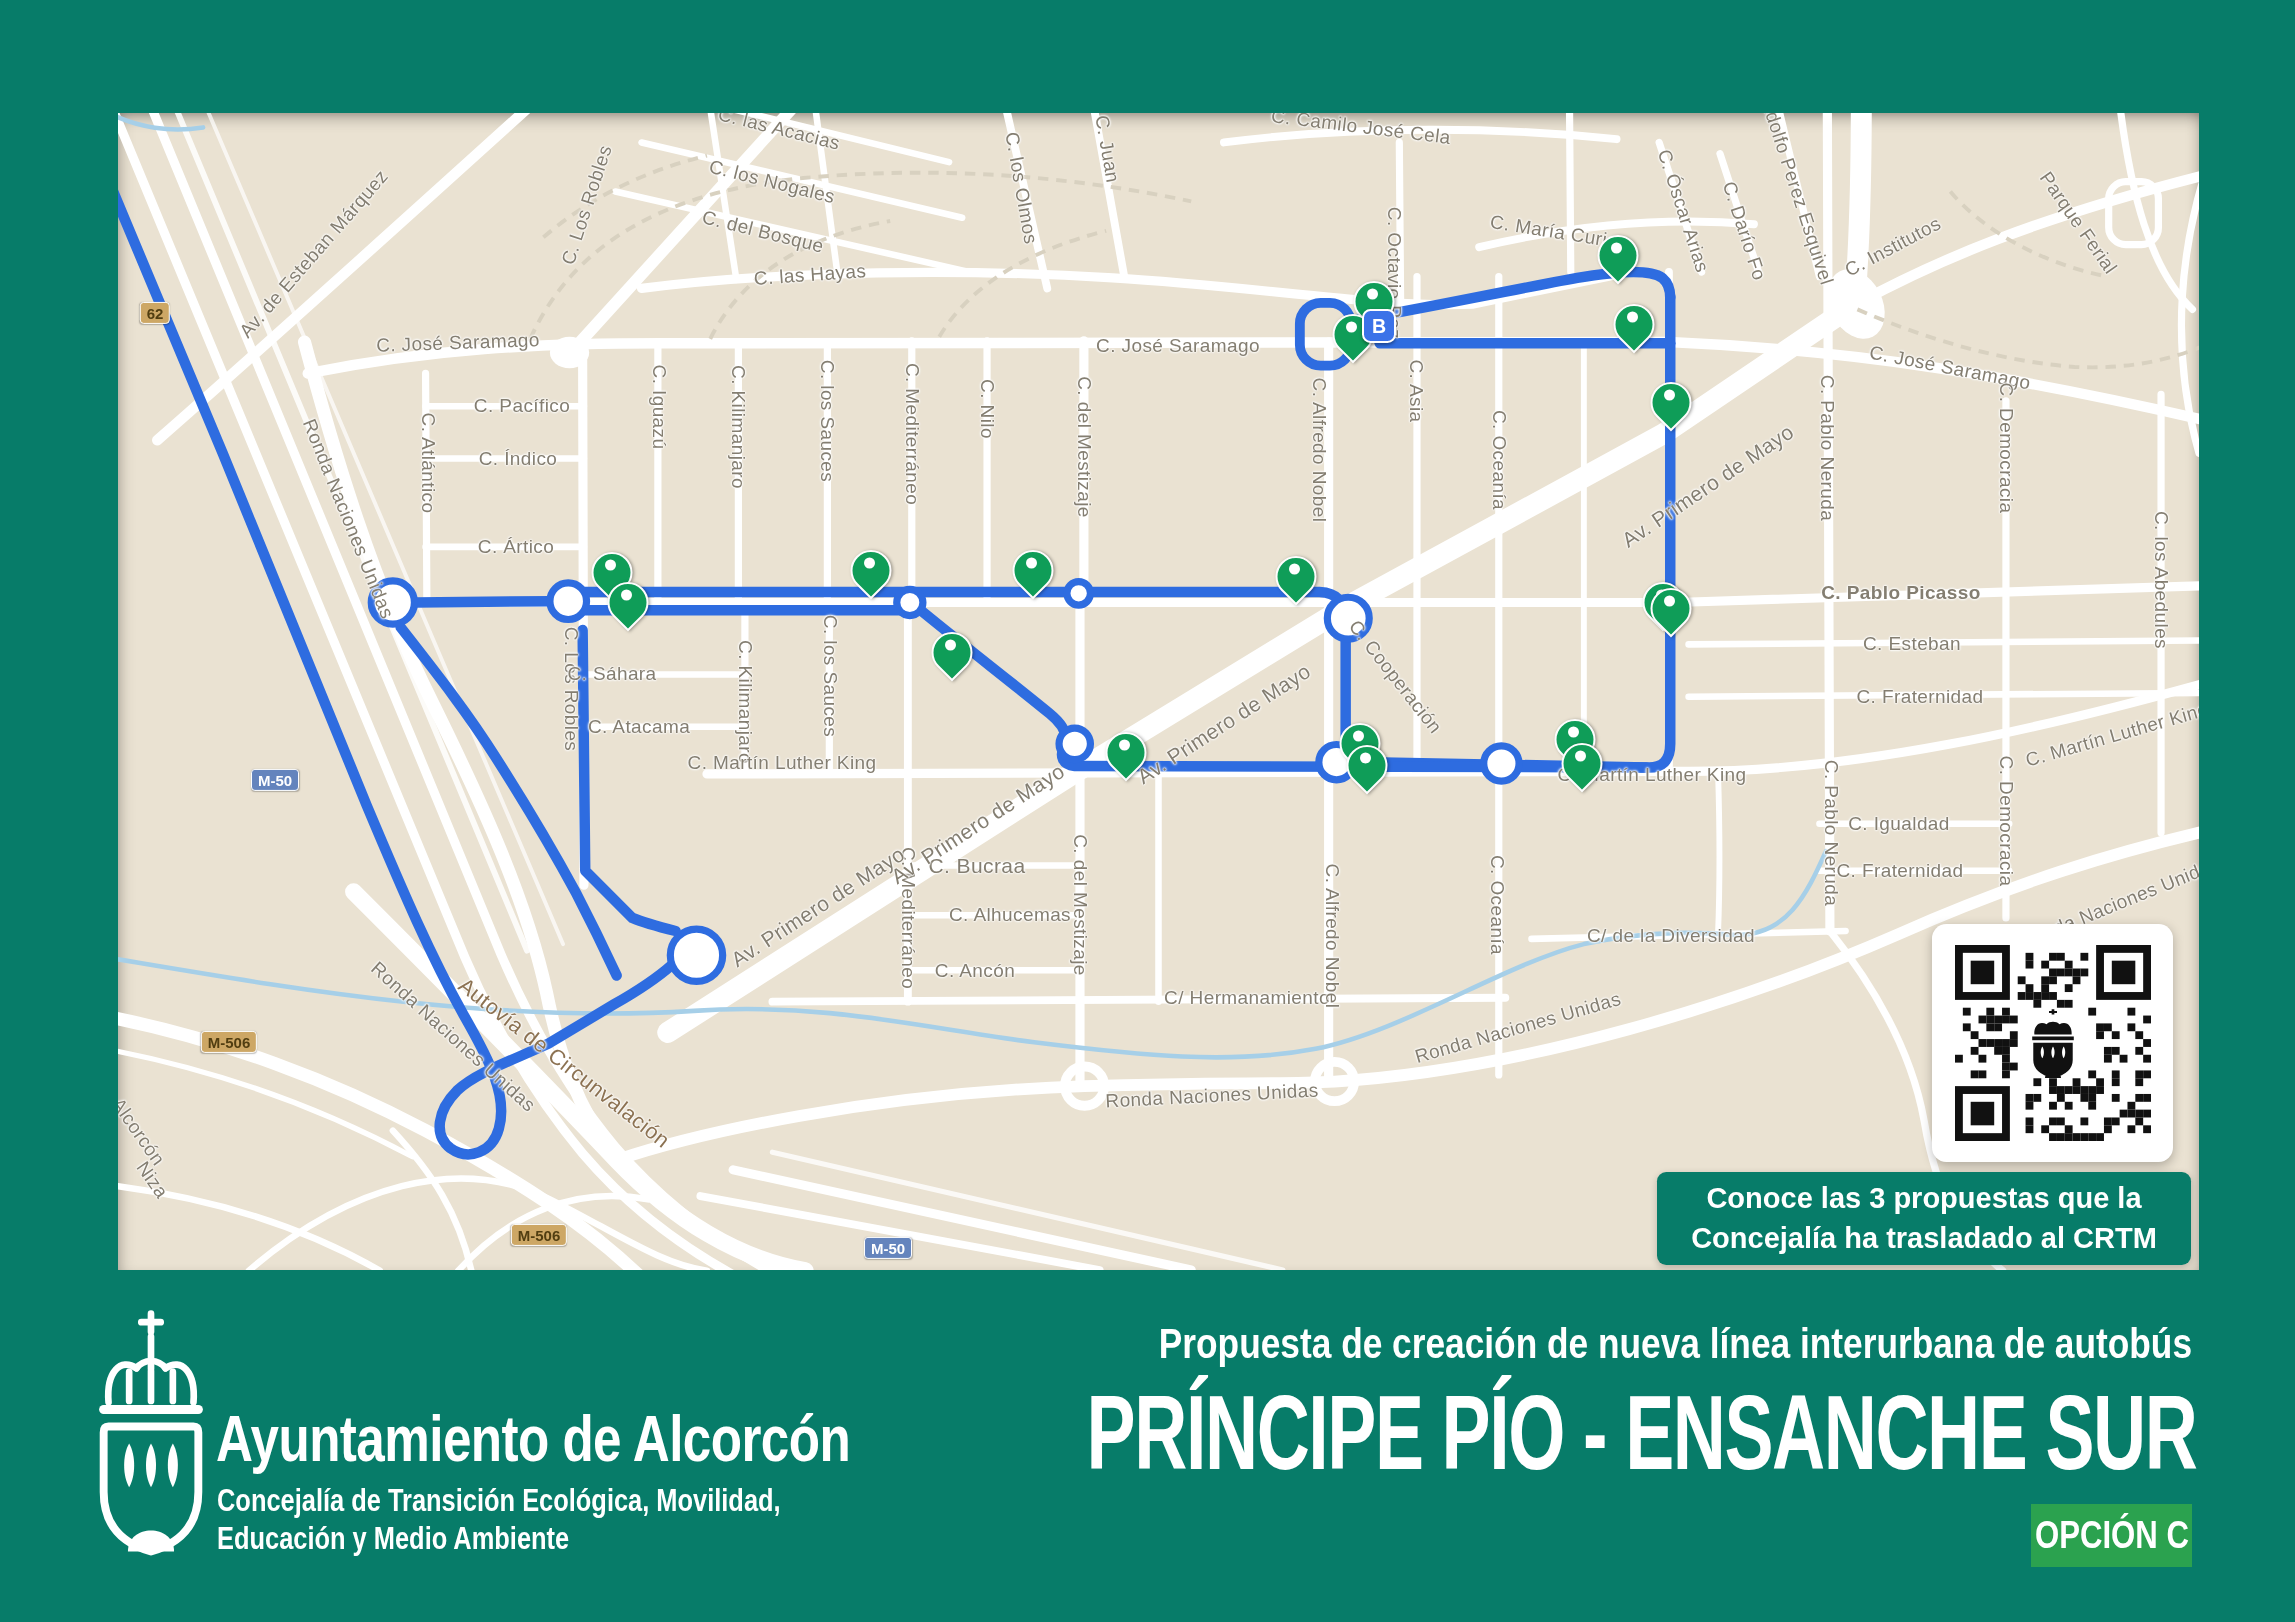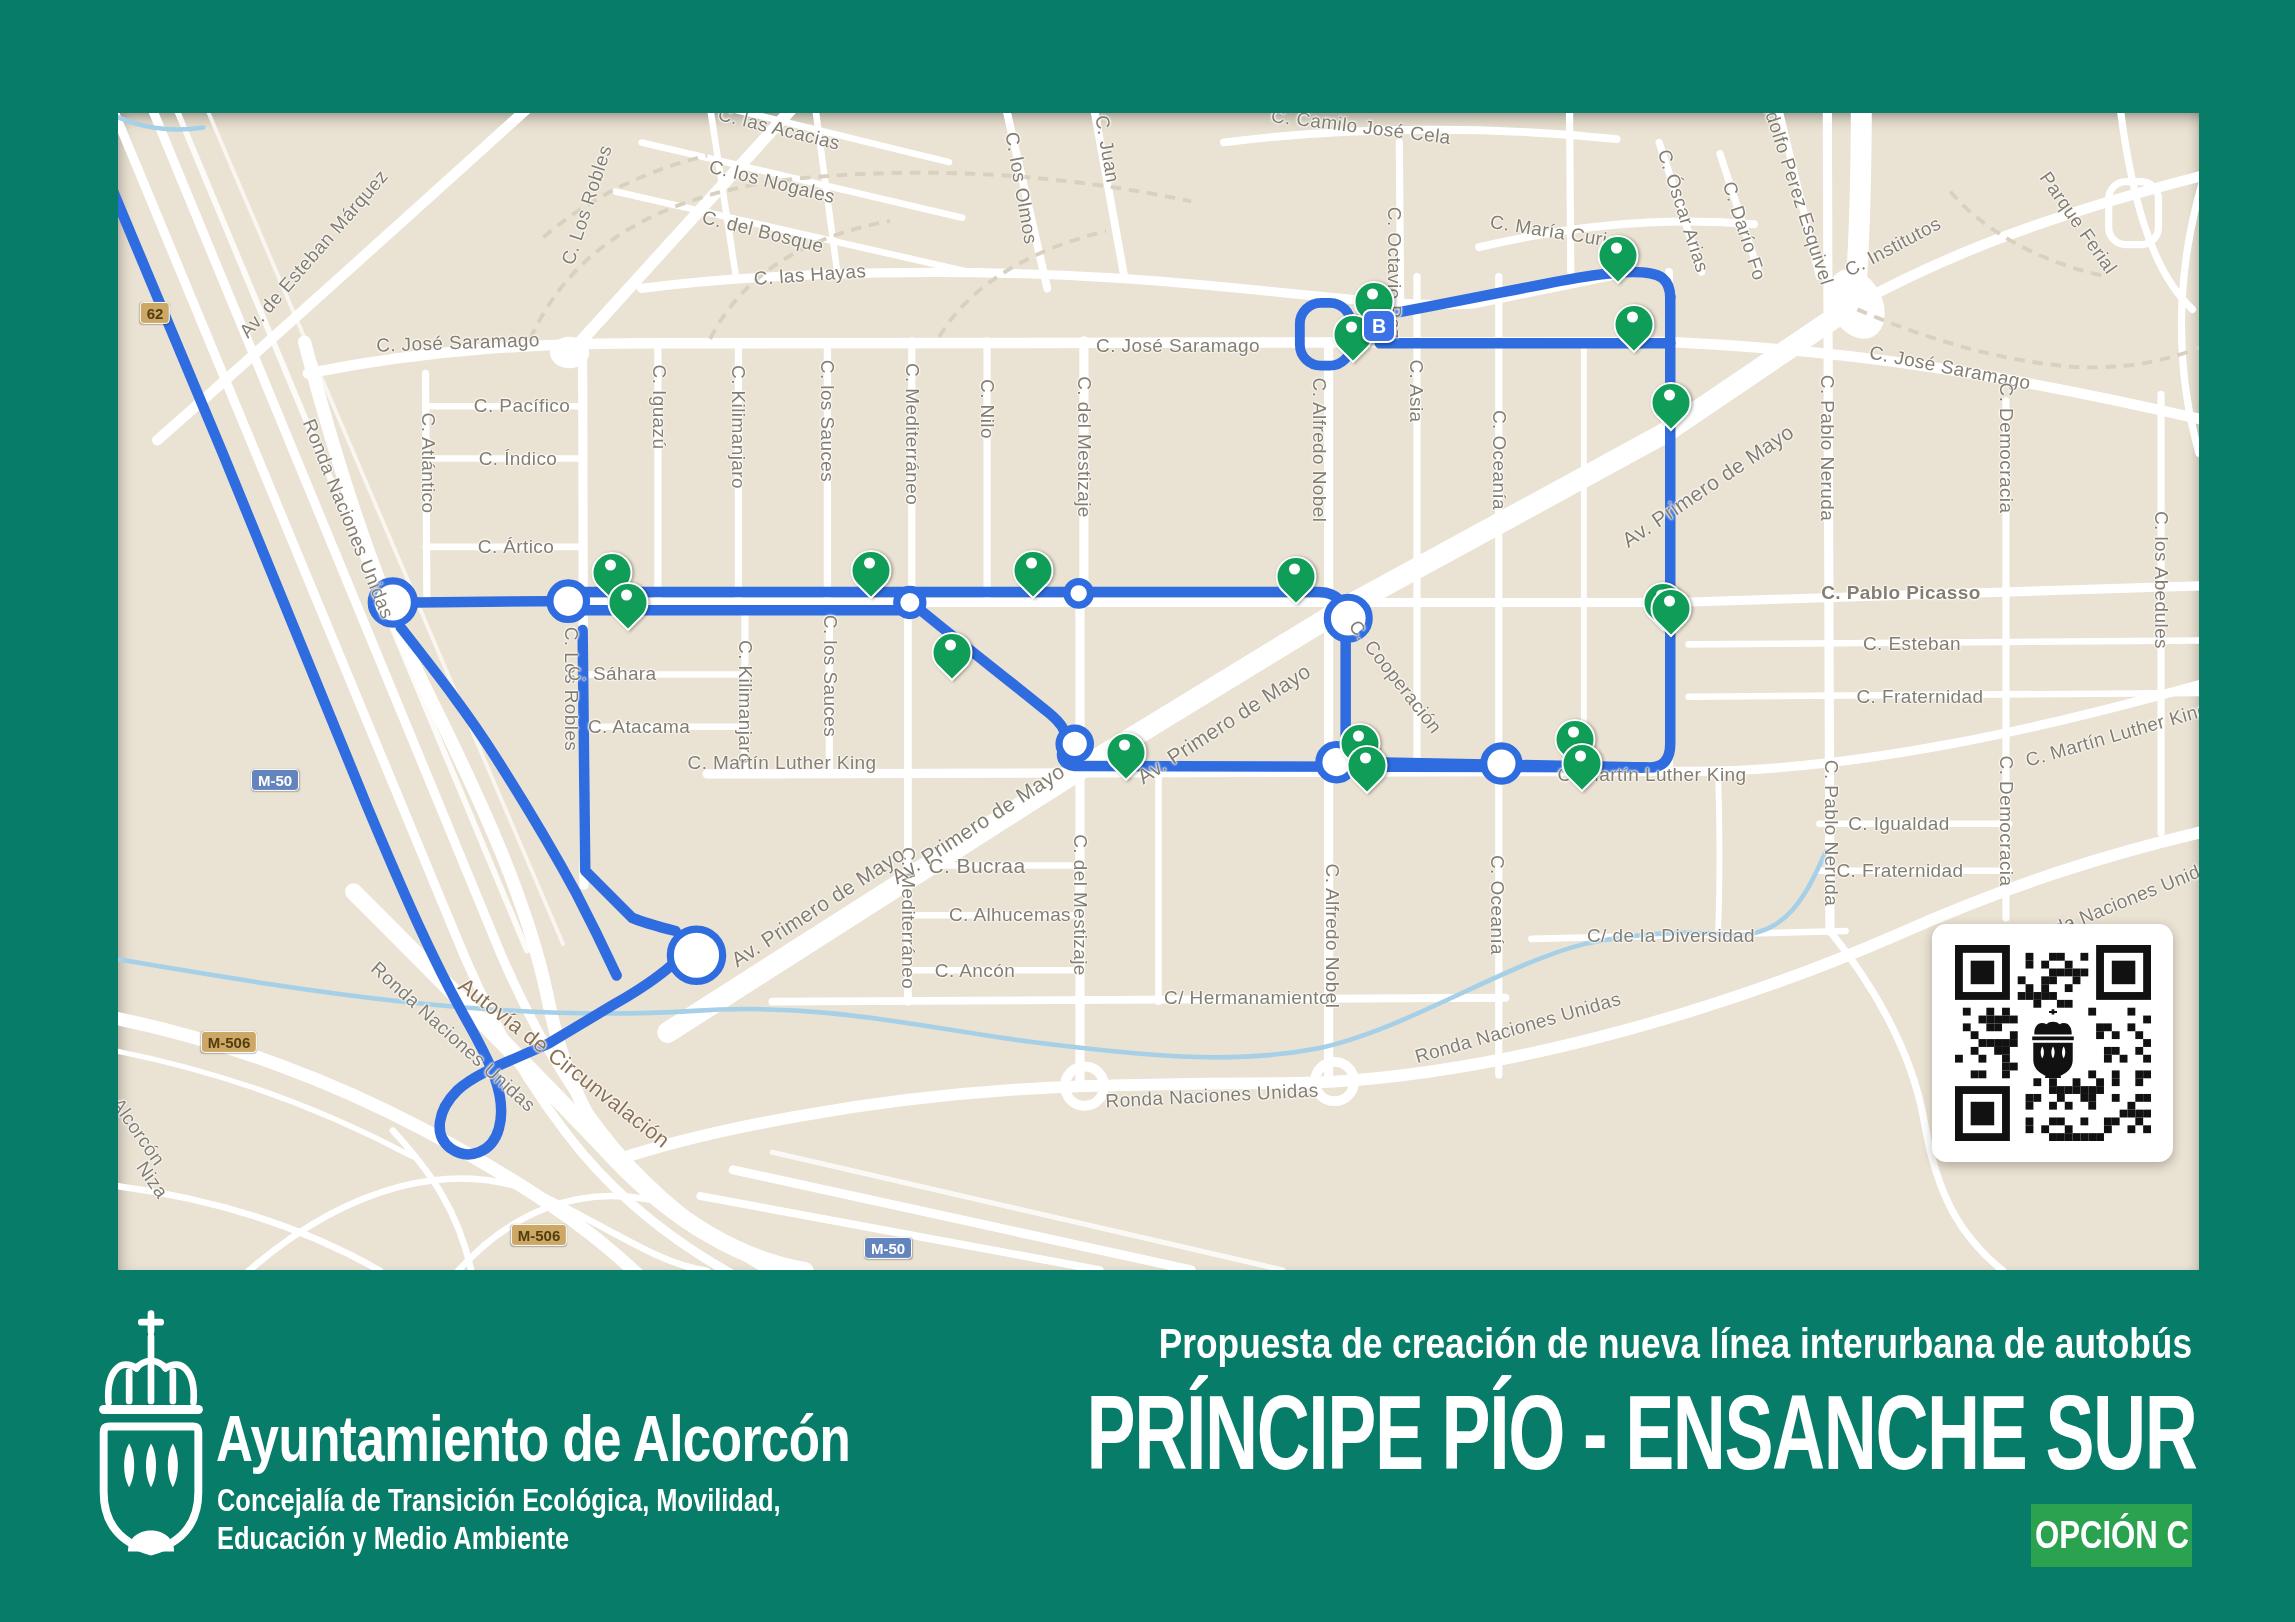--- a/index.html
+++ b/index.html
@@ -486,20 +486,24 @@
           <g transform="translate(9.1,8.2) scale(0.034)" fill="#111">
             <path d="M 95,0 h 10 v 20 h -10 z M 85,6 h 30 v 8 h -30 z"></path>
             <path d="M 30,95 C 28,60 50,42 76,56 C 88,44 112,44 124,56 C 150,42 172,60 170,95 L 30,95 Z"></path>
             <rect x="22" y="102" width="156" height="14"></rect>
             <path d="M 26,126 H 174 V 190 Q 174,240 100,258 Q 26,240 26,190 Z M 60,140 C 68,152 68,172 60,184 C 52,172 52,152 60,140 Z M 100,140 C 108,152 108,172 100,184 C 92,172 92,152 100,140 Z M 140,140 C 148,152 148,172 140,184 C 132,172 132,152 140,140 Z" fill-rule="evenodd"></path>
             <path d="M 70,258 C 70,228 130,228 130,258 Z"></path>
           </g>
         </svg>
     </div>
 
+    <div class="infobox">
+      <span>Conoce las 3 propuestas que la</span>
+      <span>Concejalía ha trasladado al CRTM</span>
+    </div>
   </div>
 
   <svg class="logo" viewBox="0 0 200 440">
     <g stroke="#fff" fill="none" stroke-width="11" stroke-linecap="round">
       <path d="M 100,6 V 36 M 84,20 H 116"></path>
       <path d="M 100,44 V 96"></path>
       <path d="M 30,152 C 26,102 50,78 76,96"></path>
       <path d="M 76,96 C 88,80 112,80 124,96"></path>
       <path d="M 124,96 C 150,78 174,102 170,152"></path>
       <path d="M 64,102 V 150 M 100,100 V 150 M 136,102 V 150"></path>

